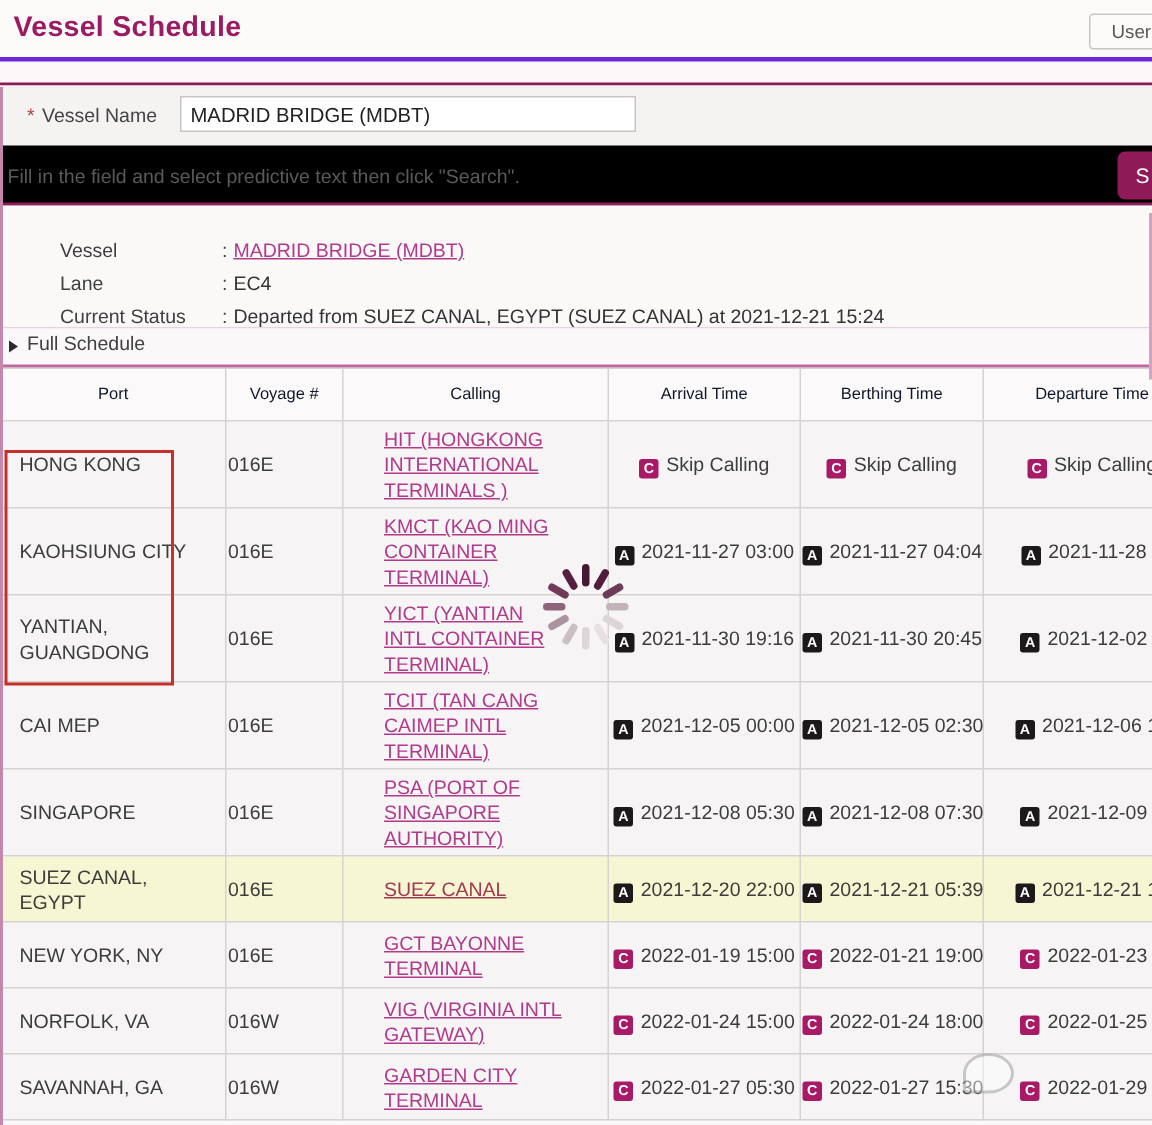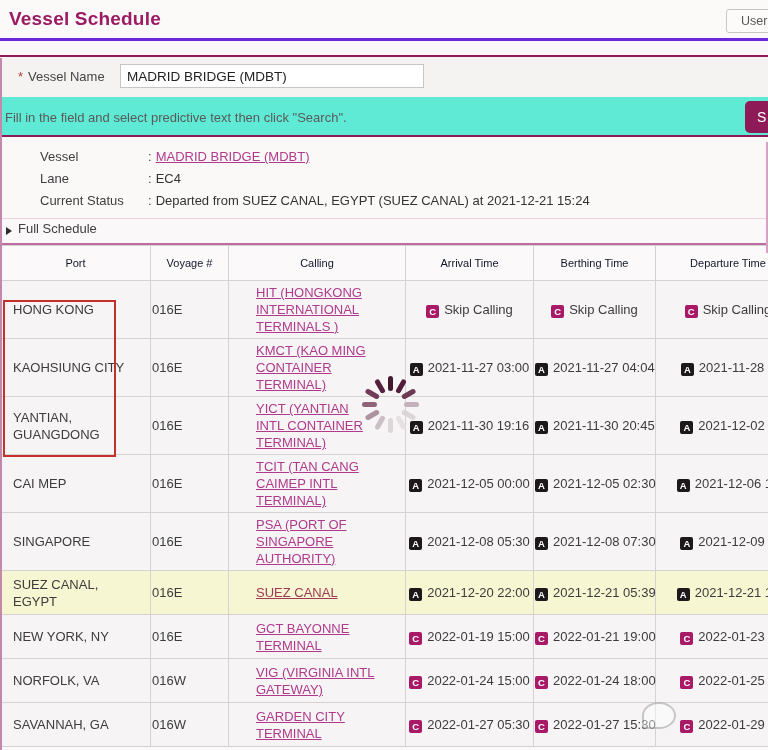--- a/index.html
+++ b/index.html
@@ -18,26 +18,26 @@
   .page-title{position:absolute;left:9px;top:8px;font-size:19px;font-weight:bold;color:var(--brand-magenta);letter-spacing:.2px;}
   .user-btn{position:absolute;left:726px;top:9px;width:72px;height:24px;border:1px solid #c9c5c5;border-radius:3px;
     background:#fcfbfa;color:#5c5558;font-size:12.5px;text-align:left;padding:0 0 0 14px;font-family:inherit;}
   .sub-band{height:16px;background:#fcf8fa;border-bottom:2px solid var(--dark-magenta-line);}
   
   .form-row{height:40px;background:#f5f2f2;position:relative;}
   .vessel-label{position:absolute;left:18px;top:12px;color:#444;}
   .req{color:#b5413c;margin-right:5px;}
   .vessel-input{position:absolute;left:120px;top:7px;width:304px;height:24px;border:1px solid #c9c4c4;background:#fff;
     font-family:inherit;font-size:13.5px;color:#222;padding:0 6px;}
-  .hint-row{height:40px;background:#5eead4;border-bottom:2px solid var(--dark-magenta-line);position:relative;padding-left:28px;}
+  .hint-row{height:40px;background:#000000;border-bottom:2px solid var(--dark-magenta-line);position:relative;padding-left:28px;}
   .hint-text{position:absolute;left:5px;top:13px;color:#5a5a5a;}
   .search-btn{position:absolute;left:745px;top:4px;width:60px;height:32px;border:none;border-radius:5px;
     background:var(--dark-magenta-line);color:#fff;font-size:14px;text-align:left;padding-left:12px;font-family:inherit;}
   
-  .info-section{height:82px;background:#fbf8f8;padding-top:9px;position:relative;border-bottom:1px solid #eccfe0;}
+  .info-section{height:82px;background:#fbf8f8;padding-top:19px;position:relative;border-bottom:1px solid #eccfe0;}
   .info-row{height:22px;line-height:22px;}
   .ilabel{display:inline-block;width:108px;margin-left:40px;color:#3f3f3f;}
   .icolon{color:#3f3f3f;margin-right:4px;}
   .ivalue{color:#333;}
   .ivalue a{color:var(--link);text-decoration:underline;}
   
   .fullsched{height:26px;background:#faf8f8;position:relative;border-bottom:2px solid #bd6ba0;}
   .arrow-icon{position:absolute;left:6px;top:8px;width:0;height:0;border-top:4.5px solid transparent;
     border-bottom:4.5px solid transparent;border-left:6px solid #2c2c2c;}
   .fs-label{position:absolute;left:18px;top:2px;color:#404040;}

